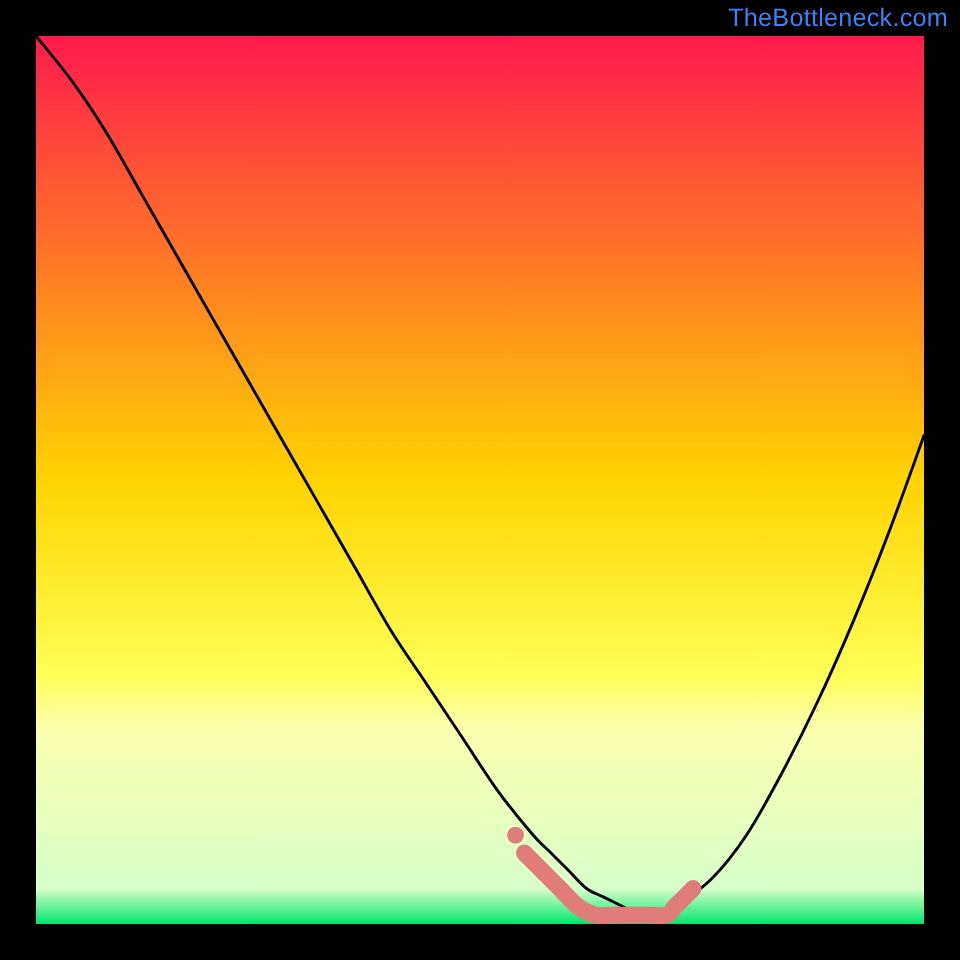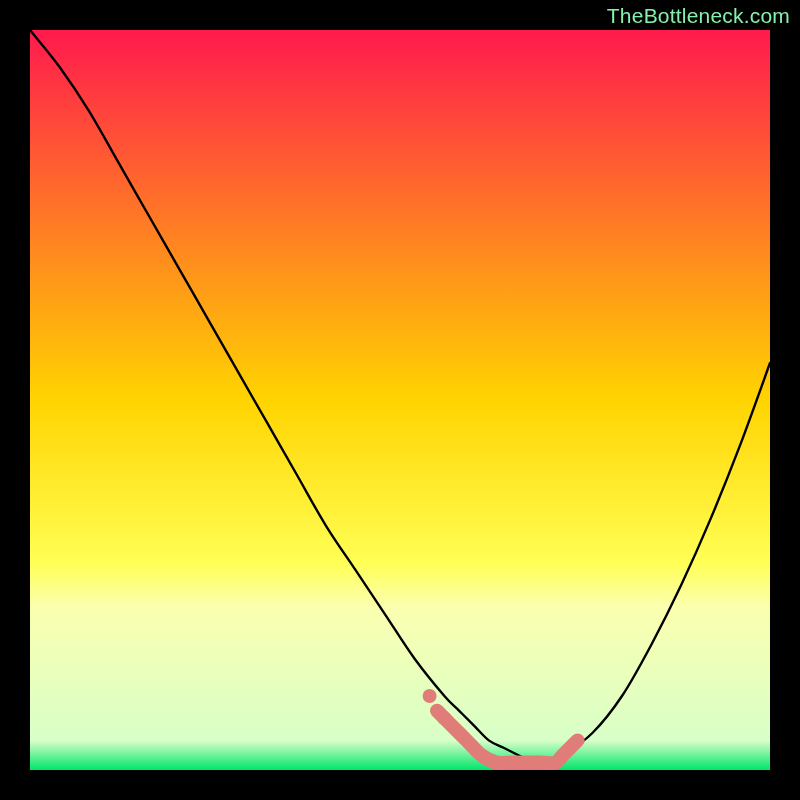--- a/index.html
+++ b/index.html
@@ -27,21 +27,21 @@
   }
   .plot-area svg {
     display: block;
     width: 740px;
     height: 740px;
   }
   .watermark {
     position: absolute;
     top: 4px;
     right: 10px;
-    color: #86efac;
+    color: #3b82f6;
     font-size: 21px;
     letter-spacing: 0.2px;
     user-select: none;
   }
 </style>
 </head>
 <body>
 
 <div class="stage">
 

